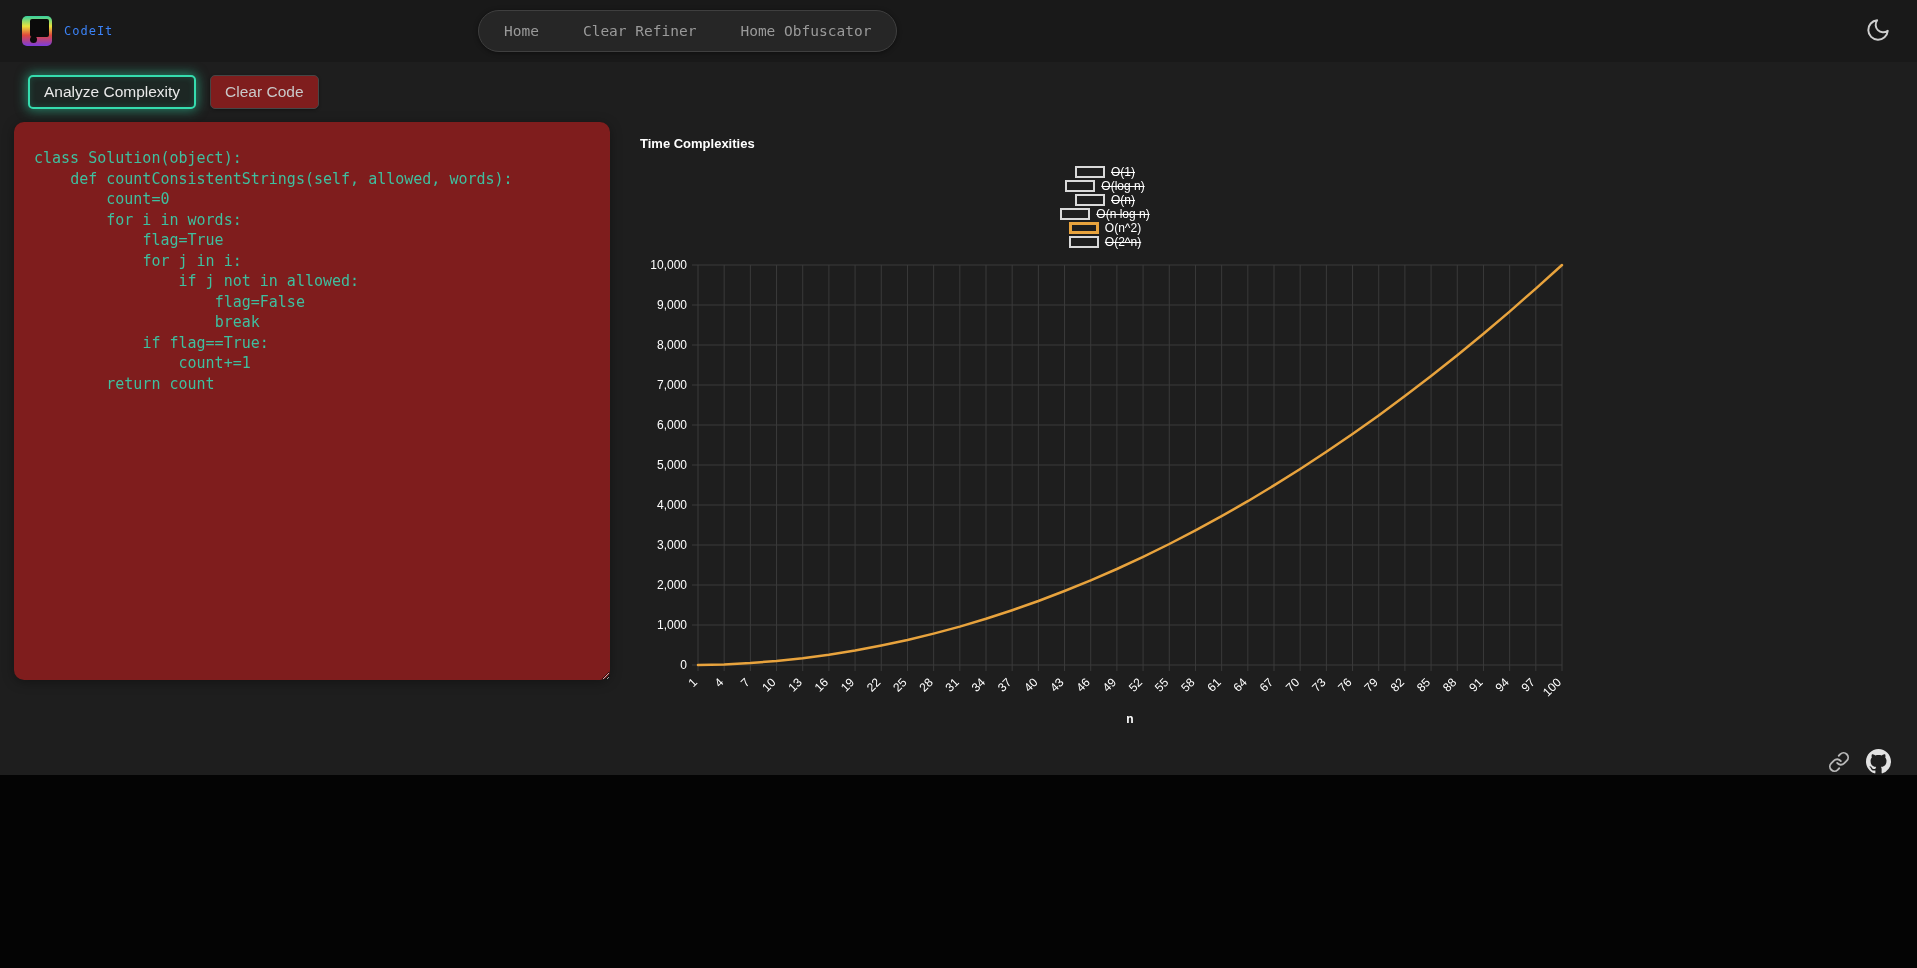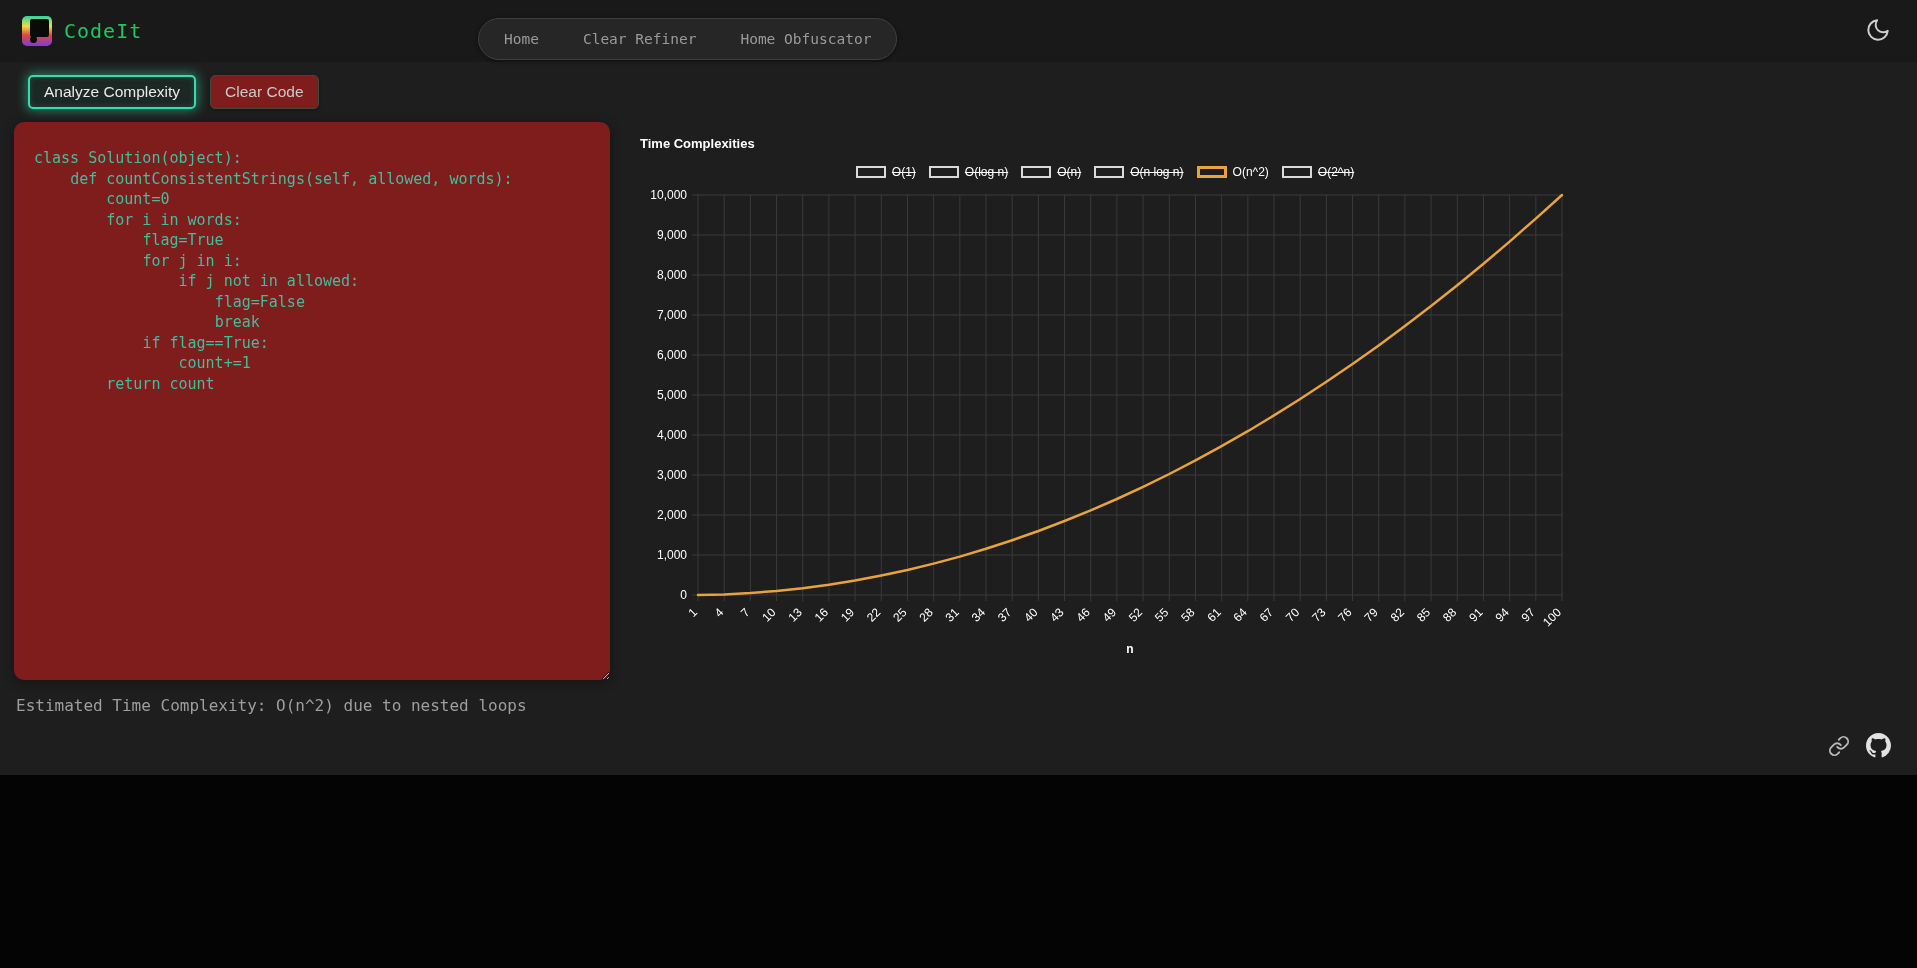--- a/index.html
+++ b/index.html
@@ -7,24 +7,24 @@
   .app{width:100%;height:775px;background:#1e1e1e;overflow:hidden;position:relative;}
 
   
   .header{height:62px;background:#191919;display:flex;align-items:center;
     padding:0 22px;position:relative;box-sizing:border-box;}
   .brand{display:flex;align-items:center;gap:12px;cursor:pointer;}
   .logo{position:relative;width:30px;height:30px;border-radius:5px;overflow:hidden;
     background:linear-gradient(180deg,#35d0a0 0%,#e8e23c 34%,#e0483c 64%,#7a3ce0 100%);}
   .logo-black{position:absolute;left:8px;top:3px;right:3px;bottom:9px;background:#0a0a0a;border-radius:2px;}
   .logo-dot{position:absolute;left:8px;bottom:3px;width:7px;height:7px;background:#0a0a0a;border-radius:50%;}
-  .brand-title{font-size:20px;color:#22c55e;letter-spacing:1px;}
+  .brand-title{font-size:12px;color:#3b82f6;letter-spacing:1px;}
   .nav-pills{position:absolute;left:478px;top:10px;height:42px;box-sizing:border-box;
     display:flex;align-items:center;padding:3px;background:#262626;
-    border:1px solid #3f3f3f;border-radius:999px;box-shadow:0 1px 5px rgba(0,0,0,.45);margin-top:8px;}
+    border:1px solid #3f3f3f;border-radius:999px;box-shadow:0 1px 5px rgba(0,0,0,.45);}
   .nav-item{padding:8px 22px;color:#9a9a9a;font-size:14.5px;border-radius:999px;
     cursor:pointer;white-space:nowrap;}
   .nav-item.active{background:linear-gradient(180deg,#484848,#383838);color:#ededed;
     box-shadow:inset 0 0 0 1px #5e5e5e,0 0 6px rgba(255,255,255,.18);}
   .theme-toggle{margin-left:auto;background:none;border:none;cursor:pointer;padding:4px;}
 
   
   .toolbar{display:flex;gap:14px;padding:13px 28px;}
   .btn{font-family:"Liberation Sans",sans-serif;font-size:15.5px;border-radius:5px;
     padding:6px 14px;cursor:pointer;}
@@ -39,21 +39,21 @@
   .code-input{width:596px;height:558px;box-sizing:border-box;background:#7f1d1d;
     color:#3fbf9f;border:none;border-radius:10px;padding:26px 20px;
     font-family:"DejaVu Sans Mono",monospace;font-size:15px;line-height:1.37;
     resize:both;outline:none;box-shadow:0 2px 12px rgba(0,0,0,.35);}
   .complexity-result{margin:16px 2px 0;color:#9e9e9e;font-size:16px;}
 
   
   .chart-col{width:930px;padding-top:10px;}
   .chart-title{text-align:left;color:#ffffff;
     font-family:"Liberation Sans",sans-serif;font-weight:bold;font-size:13px;margin:4px 0 14px;}
-  .chart-legend{display:flex;justify-content:center;align-items:center;gap:13px;margin-bottom:4px;}
+  .chart-legend{display:flex;justify-content:center;align-items:center;gap:0;margin-bottom:4px;flex-direction:column;}
   .legend-item{display:flex;align-items:center;gap:6px;cursor:pointer;}
   .legend-box{width:30px;height:12px;box-sizing:border-box;border:2px solid #d9d9d9;background:transparent;}
   .legend-item.visible-series .legend-box{border-width:3px;}
   .legend-label{color:#ffffff;font-family:"Liberation Sans",sans-serif;font-size:12px;}
   .hidden-series .legend-label{text-decoration:line-through;}
   .chart-svg{display:block;}
   .chart-svg text{font-family:"Liberation Sans",sans-serif;font-size:12px;fill:#ffffff;}
   .chart-svg .axis-title{font-weight:bold;}
 
   
@@ -102,21 +102,20 @@
         count=0
         for i in words:
             flag=True
             for j in i:
                 if j not in allowed:
                     flag=False
                     break
             if flag==True:
                 count+=1
         return count</textarea>
-      <div class="complexity-result">Estimated Time Complexity: O(n^2) due to nested loops</div>
     </div>
 
     <div class="chart-col">
       <div class="chart-title">Time Complexities</div>
       <div class="chart-legend" id="chart-legend">
           <div class="legend-item hidden-series">
             <span class="legend-box" style="border-color: rgb(217, 217, 217);"></span>
             <span class="legend-label">O(1)</span>
           </div>
           <div class="legend-item hidden-series">

